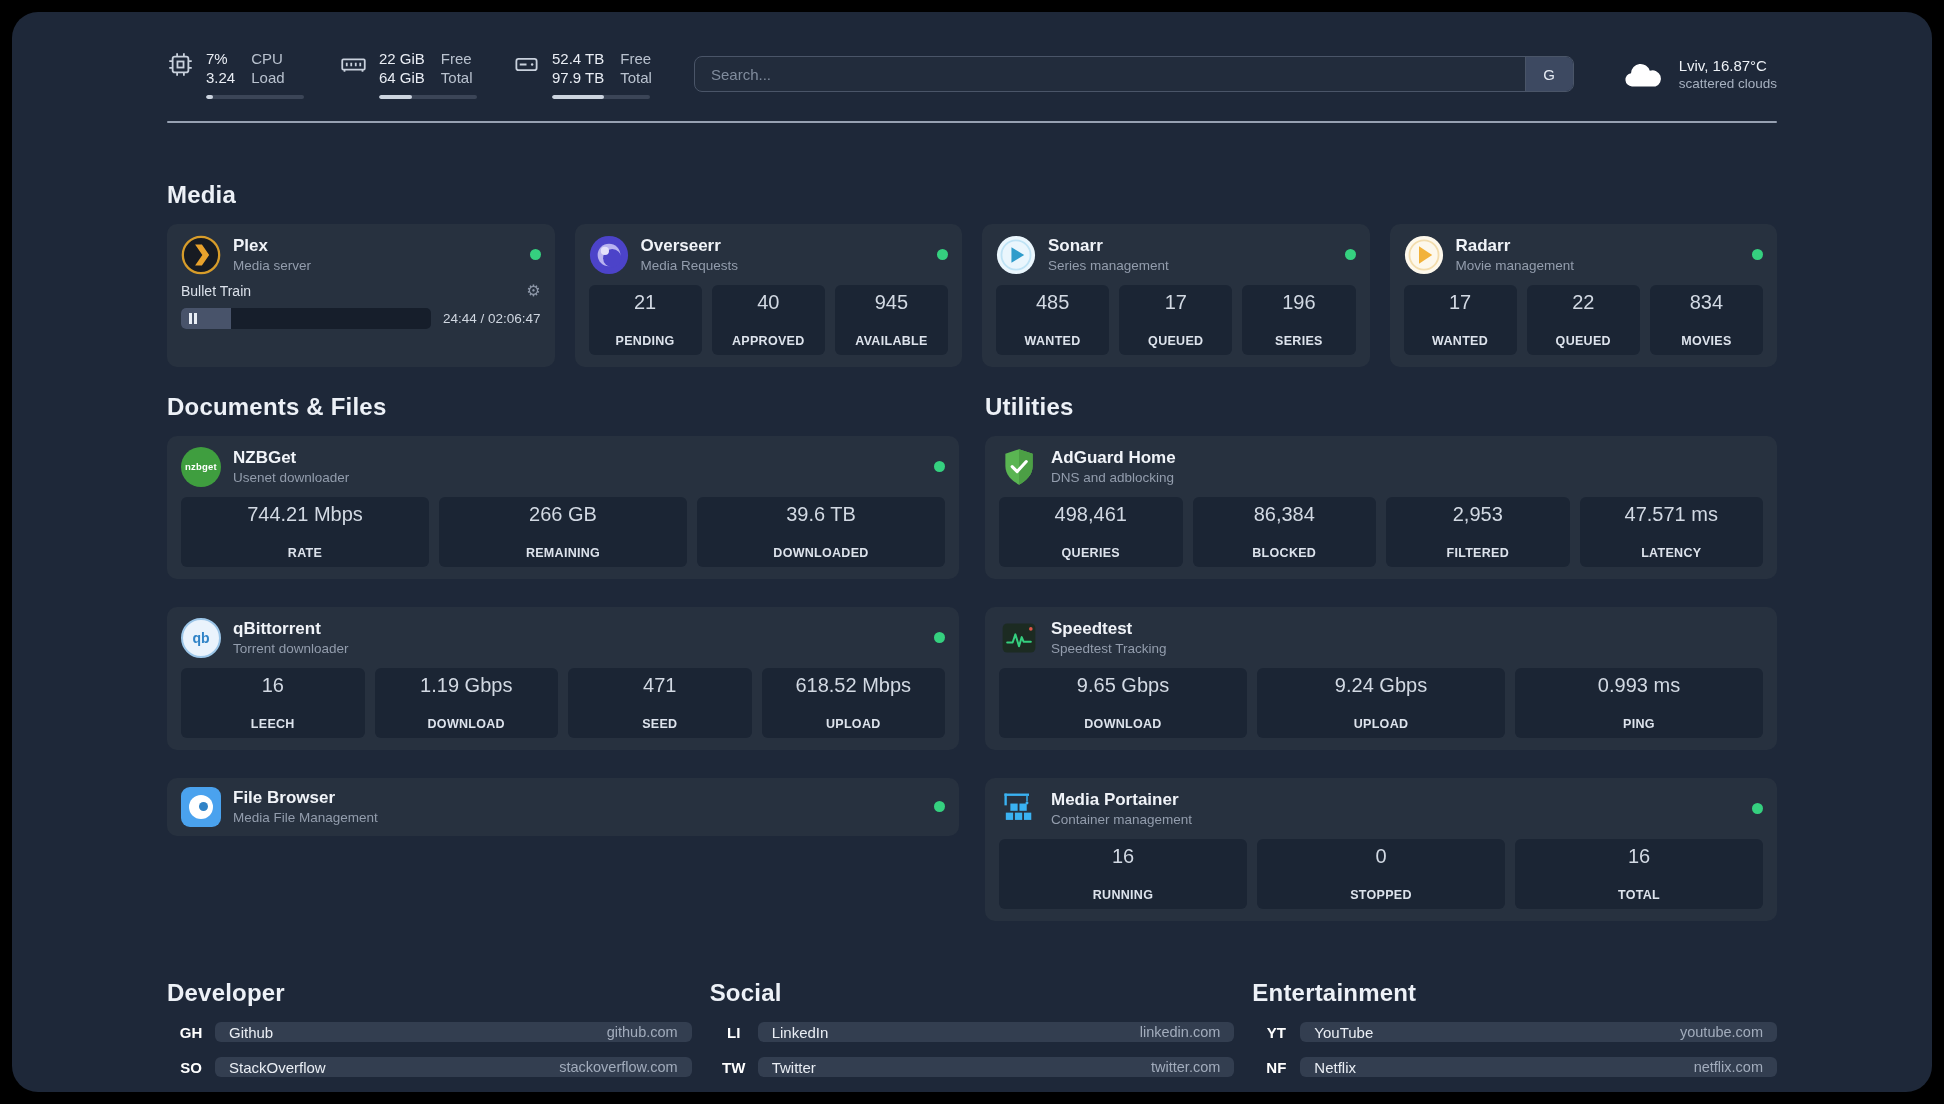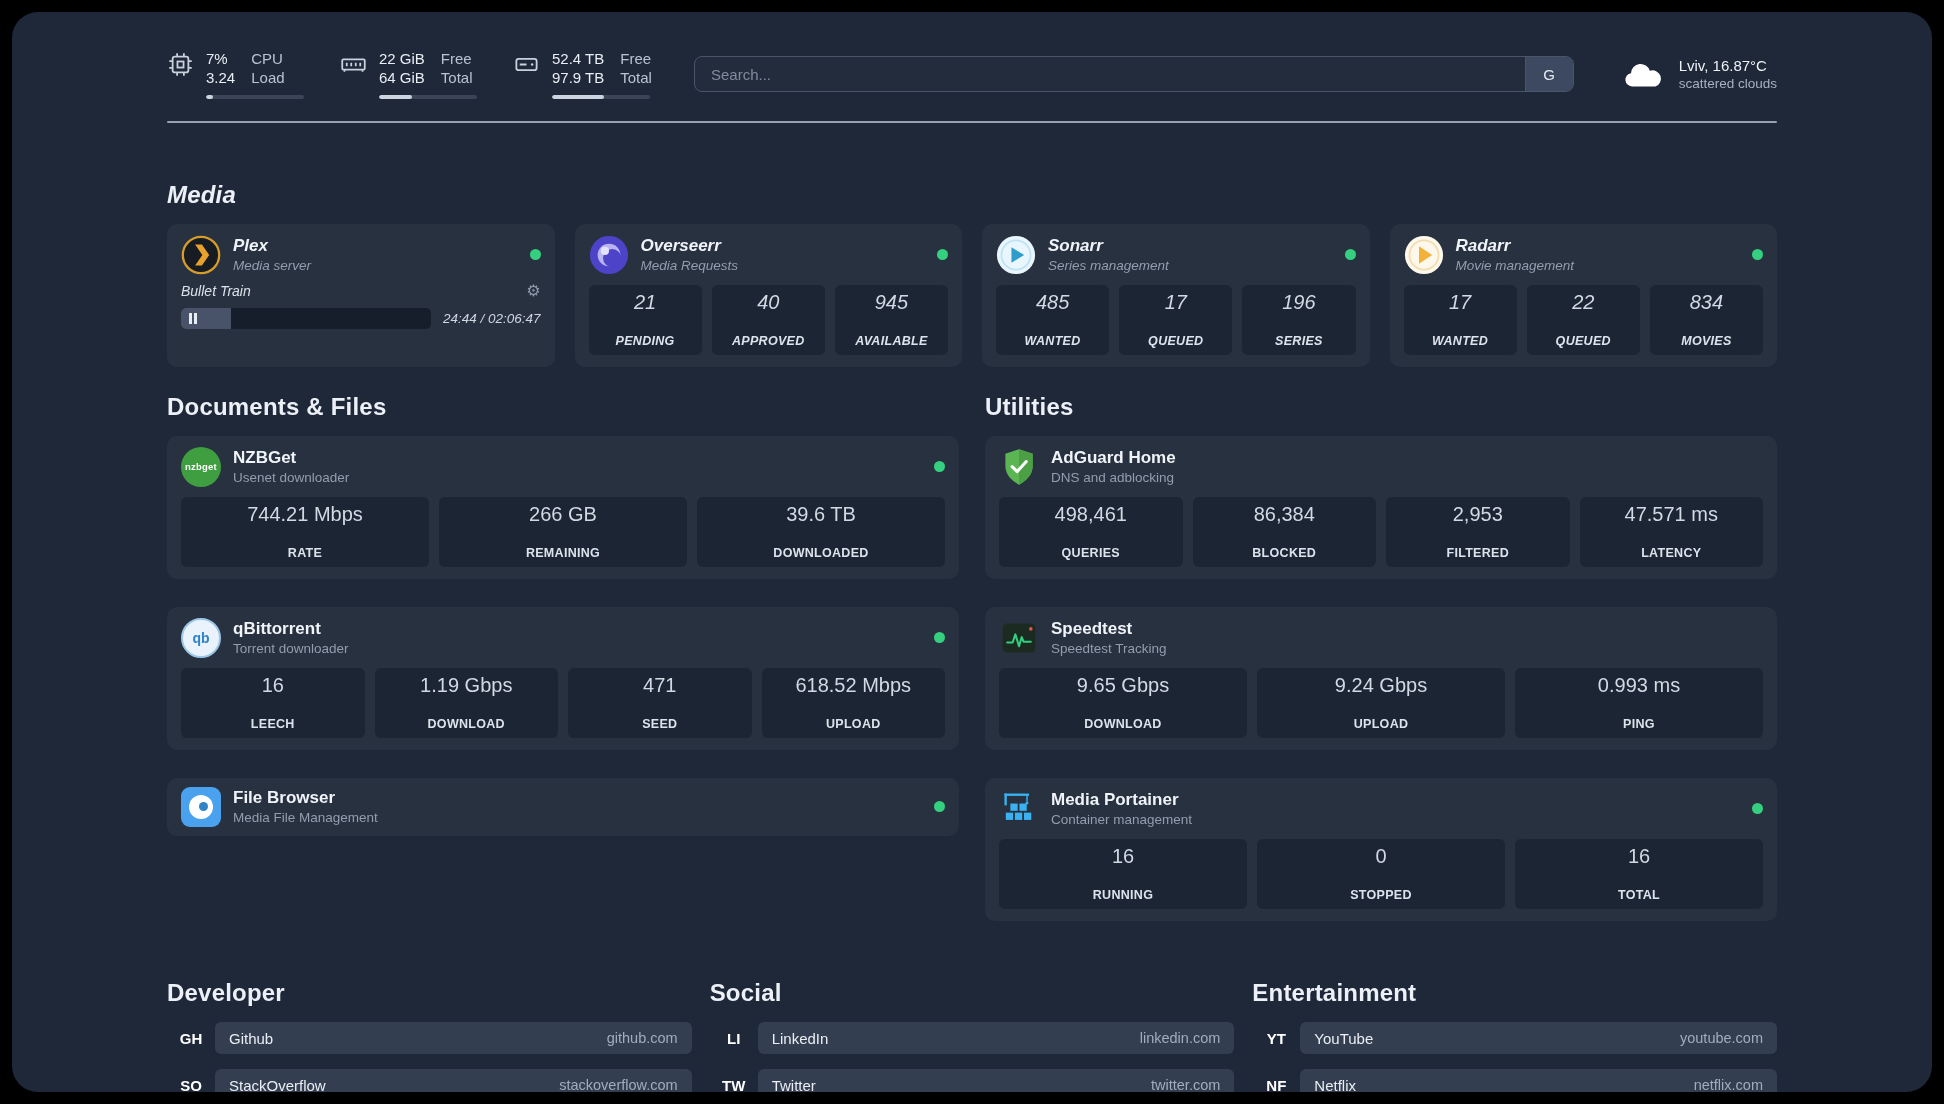--- a/index.html
+++ b/index.html
@@ -32,21 +32,21 @@
   .weather { display: flex; align-items: center; gap: 13px; }
   .weather-icon { width: 46px; height: 32px; }
   .weather-text { display: flex; flex-direction: column; gap: 2px; }
   .weather-loc { font-size: 15px; color: #eef2f7; }
   .weather-cond { font-size: 13.5px; color: #a7b1c0; }
 
   .divider { margin-top: 22px; height: 2px; background: #97a1b2; border-radius: 1px; }
 
   
   .section-title { font-size: 24px; font-weight: 600; color: #edf1f7; letter-spacing: .2px; line-height: 1.3; }
-  .media-section { margin-top: 56px; font-style: italic; }
+  .media-section { margin-top: 56px; }
   .media-grid { margin-top: 14px; display: grid; grid-template-columns: repeat(4, 1fr); gap: 20px; }
 
   .card { background: #27313f; border-radius: 10px; padding: 11px 14px 12px; }
   .card--compact { padding-top: 9px; padding-bottom: 9px; }
   .card-head { display: flex; align-items: center; gap: 12px; }
   .svc-icon { width: 40px; height: 40px; flex: 0 0 40px; display: flex; align-items: center; justify-content: center; }
   .svc-icon svg { width: 40px; height: 40px; display: block; }
   .svc-text { display: flex; flex-direction: column; gap: 2px; min-width: 0; }
   .svc-name { font-size: 17px; font-weight: 600; color: #f0f3f8; white-space: nowrap; }
   .svc-desc { font-size: 13.5px; color: #939dad; white-space: nowrap; }
@@ -77,21 +77,21 @@
   .icon-circle.nzb { background: #3f9e3f; }
   .icon-tinytext { color: #fff; font-size: 9.5px; font-weight: 700; letter-spacing: .2px; }
   .icon-circle.qb { background: #eaf3fc; border: 2px solid #9cc6e8; color: #2f83c7; font-weight: 700; font-size: 14px; }
   .icon-sq { width: 40px; height: 40px; border-radius: 9px; background: #4aa2ee; display: flex; align-items: center; justify-content: center; }
   .fb-inner { width: 24px; height: 24px; border-radius: 50%; background: #fff; position: relative; }
   .fb-inner::after { content: ""; position: absolute; width: 9px; height: 9px; border-radius: 50%; background: #2f83c7; top: 7.5px; left: 10px; }
 
   
   .bookmarks { margin-top: 56px; display: grid; grid-template-columns: repeat(3, 1fr); gap: 0 18px; }
   .bm-items { margin-top: 14px; display: flex; flex-direction: column; gap: 15px; }
-  .bm-row { display: flex; height: 32px; cursor: pointer; }
+  .bm-row { display: flex; height: 20px; cursor: pointer; }
   .bm-abbr { width: 48px; color: #fff; font-weight: 700; font-size: 15px; display: flex; align-items: center; justify-content: center; }
   .bm-main { flex: 1; background: #333e50; border-radius: 6px; display: flex; align-items: center; justify-content: space-between; padding: 0 14px; }
   .bm-name { font-size: 15px; color: #eaeef4; }
   .bm-url { font-size: 14.5px; color: #a2acbc; }
 </style>
 </head>
 <body>
 
 <div class="page">
 

